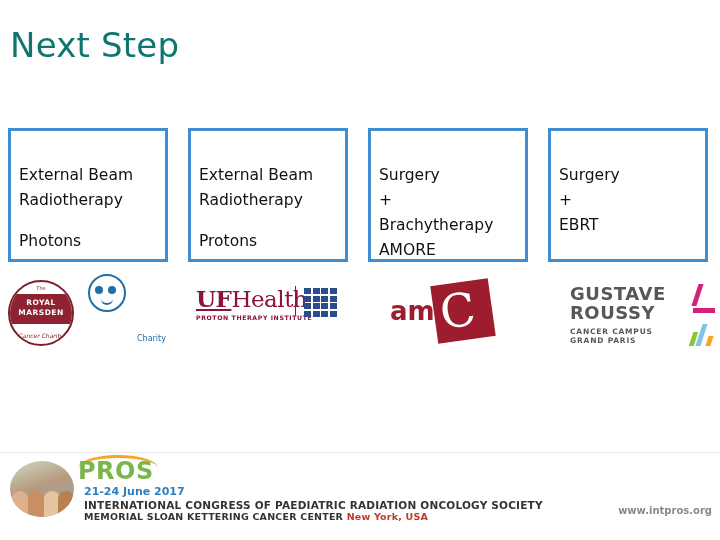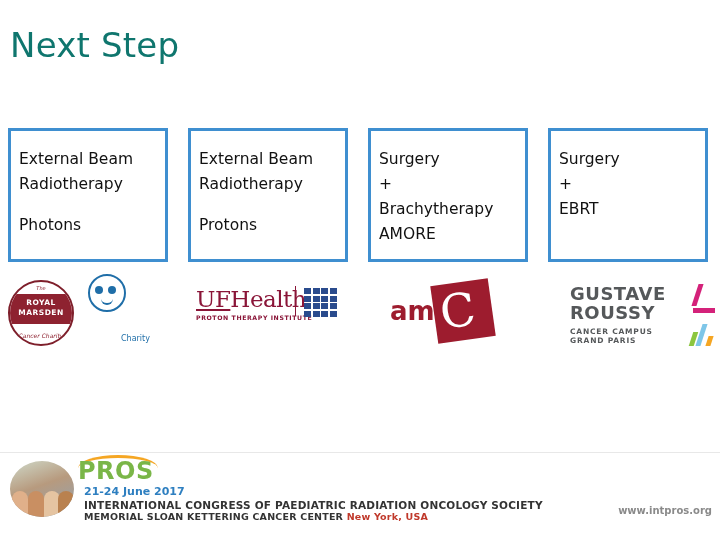--- a/index.html
+++ b/index.html
@@ -36,21 +36,21 @@
     width: 706px;
     height: 134px;
     display: flex;
     gap: 20px;
   }
   .box {
     width: 160px;
     height: 134px;
     border: 3px solid #3f8fd0;
     box-sizing: border-box;
-    padding: 16px 0 0 8px;
+    padding: 32px 0 0 8px;
     font-size: 15.5px;
     line-height: 1.62;
     color: #111;
   }
   .box .grp {
     display: block;
   }
   .box .gap {
     display: block;
     height: 16px;
@@ -161,41 +161,41 @@
     left: 46px;
     top: 2px;
     font-size: 11px;
     line-height: 11.5px;
     color: #1f6ea8;
     font-weight: bold;
     font-family: "DejaVu Sans", sans-serif;
   }
   .gosh-charity {
     position: absolute;
-    left: 43px;
+    left: 59px;
     top: 60px;
     font-size: 8px;
     color: #1f6ea8;
   }
   
   .logo-uf {
     position: absolute;
     left: 196px;
     top: 14px;
     width: 150px;
     height: 48px;
   }
   .uf-main {
     font-family: "DejaVu Serif", serif;
     font-size: 23px;
     color: #8a1538;
     letter-spacing: -0.5px;
     line-height: 26px;
   }
-  .uf-main .uf-u { text-decoration: underline; }
+  .uf-main .uf-u { text-decoration: underline; font-weight: bold; }
   .uf-sub {
     font-size: 6.2px;
     color: #8a1538;
     letter-spacing: 0.6px;
     margin-top: 2px;
     font-weight: bold;
   }
   .uf-sep {
     position: absolute;
     left: 99px;

